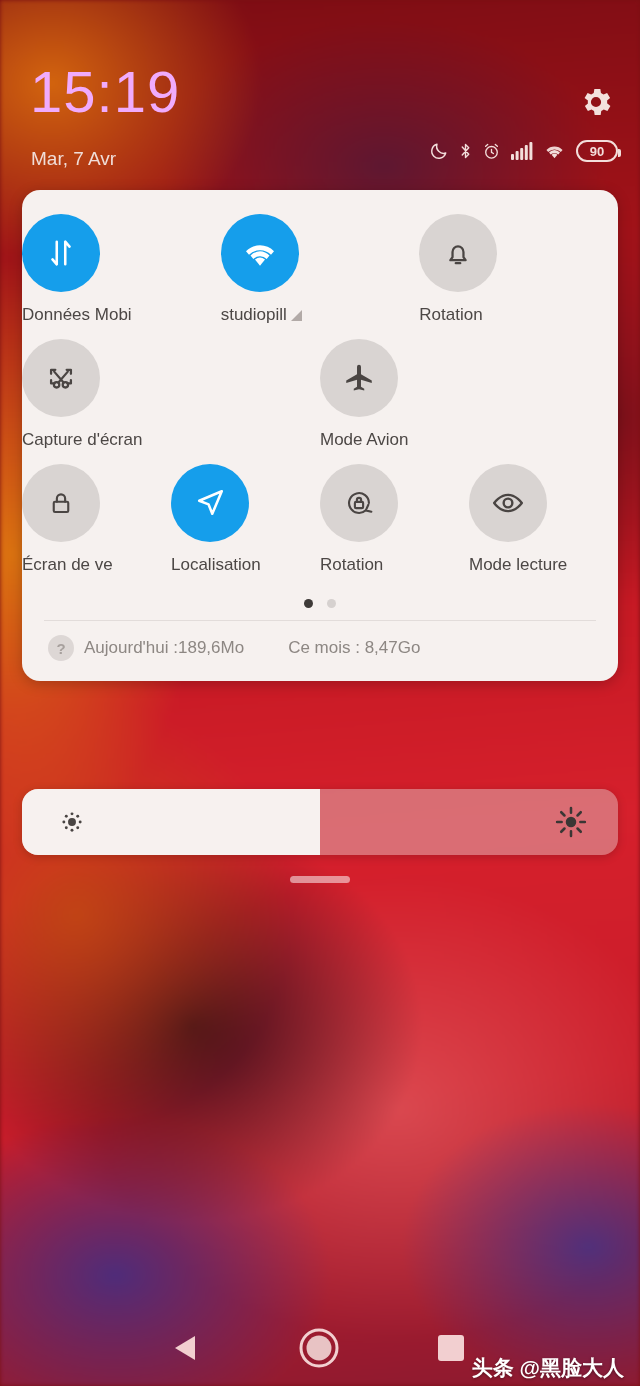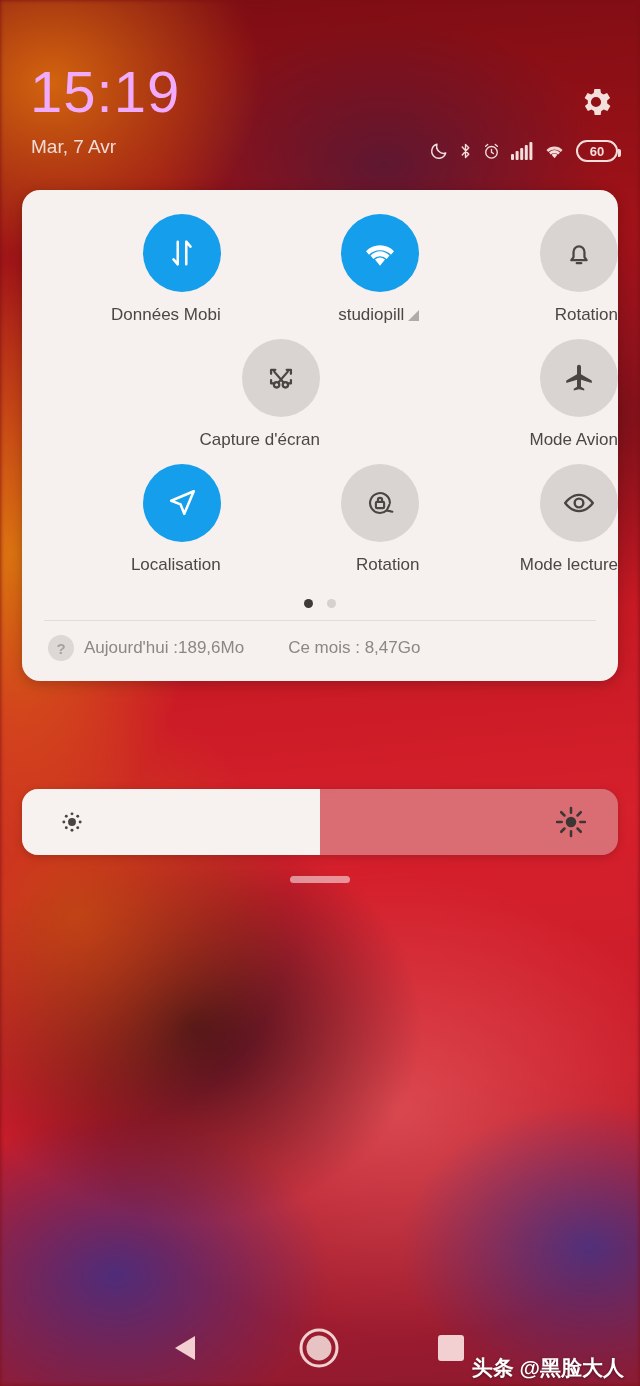--- a/index.html
+++ b/index.html
@@ -28,21 +28,21 @@
     filter:blur(2px);
   }
 
   
   #header { position:absolute; top:0; left:0; right:0; height:190px; }
   #clock {
     position:absolute; left:30px; top:63px;
     font-size:58px; font-weight:300; color:#f0abfc; letter-spacing:1px; line-height:1;
   }
   #date {
-    position:absolute; left:31px; top:136px;
+    position:absolute; left:31px; top:148px;
     font-size:19px; font-weight:400; color:#f0ddd8;
   }
   #gear { position:absolute; right:26px; top:84px; width:36px; height:36px; }
   #status-icons {
     position:absolute; right:22px; top:140px;
     display:flex; align-items:center; gap:10px;
   }
   .sicon { display:block; }
   .batt {
     display:flex; align-items:center; justify-content:center;
@@ -55,21 +55,21 @@
   }
 
   
   #qs-panel {
     position:absolute; left:22px; top:190px; width:596px;
     background:#f6f1ef; border-radius:18px;
     box-shadow:0 3px 14px rgba(0,0,0,0.22);
     padding:24px 0 0 0;
   }
   .tile-row { display:flex; }
-  .tile { flex:1; display:flex; flex-direction:column; align-items:flex-end; padding-bottom:14px; }
+  .tile { flex:1; display:flex; flex-direction:column; align-items:flex-start; padding-bottom:14px; }
   .tile-circle {
     width:78px; height:78px; border-radius:50%;
     display:flex; align-items:center; justify-content:center;
     background:#d9d4d2; margin-bottom:13px;
   }
   .tile-circle.on { background:#159eeb; }
   .tile-label {
     font-size:17px; color:#4c4745; white-space:nowrap;
     max-width:142px; overflow:hidden; text-overflow:clip;
     display:flex; align-items:center; gap:4px;
@@ -166,21 +166,21 @@
       <rect x="9.2" y="6" width="3" height="12" rx="1"></rect>
       <rect x="13.8" y="3" width="3" height="15" rx="1"></rect>
       <rect x="18.4" y="0" width="3" height="18" rx="1"></rect>
     </svg>
     <svg class="sicon" width="23" height="18" viewBox="0 0 24 18" fill="#f3dedb">
       <path d="M12 16.6l-3-3.7a4.8 4.8 0 016 0z"></path>
       <path d="M12 7.4a9.3 9.3 0 00-6.6 2.7l-1.8-2.2A12.2 12.2 0 0112 4.4a12.2 12.2 0 018.4 3.5l-1.8 2.2A9.3 9.3 0 0012 7.4z" opacity="0.95"></path>
       <path d="M12 11a5.6 5.6 0 00-4 1.6l-1.7-2.1A8.6 8.6 0 0112 8a8.6 8.6 0 015.7 2.5l-1.7 2.1A5.6 5.6 0 0012 11z"></path>
     </svg>
     <div class="batt">
-      <span>60</span>
+      <span>90</span>
     </div>
   </div>
 </div>
 
 <div id="qs-panel">
 
   <div class="tile-row">
 
     <div class="tile">
       <div class="tile-circle on">
@@ -238,20 +238,29 @@
         <svg width="34" height="34" viewBox="0 0 24 24" fill="#4a4543">
           <path d="M21 15.5v-1.8l-7.6-4.4V4.1a1.4 1.4 0 00-2.8 0v5.2L3 13.7v1.8l7.6-2.3v4.9L8.3 19.6v1.3L12 20l3.7.9v-1.3l-2.3-1.5v-4.9z"></path>
         </svg>
       </div>
       <div class="tile-label">Mode Avion</div>
     </div>
   </div>
 
   <div class="tile-row">
 
+    <div class="tile">
+      <div class="tile-circle">
+        <svg width="30" height="32" viewBox="0 0 24 24" fill="none" stroke="#4a4543" stroke-width="1.7" stroke-linecap="round" stroke-linejoin="round">
+          <rect x="6.2" y="11" width="11.6" height="8.2" rx="1"></rect>
+          <path d="M8.7 11V8.4a3.3 3.3 0 016.6 0V11"></path>
+        </svg>
+      </div>
+      <div class="tile-label clipped">Écran de ve</div>
+    </div>
 
     <div class="tile">
       <div class="tile-circle on">
         <svg width="34" height="34" viewBox="0 0 24 24" fill="none" stroke="#ffffff" stroke-width="1.8" stroke-linejoin="round">
           <path d="M20.3 3.7L4.4 10.4l6.6 2.6 2.6 6.6z"></path>
         </svg>
       </div>
       <div class="tile-label">Localisation</div>
     </div>
 

